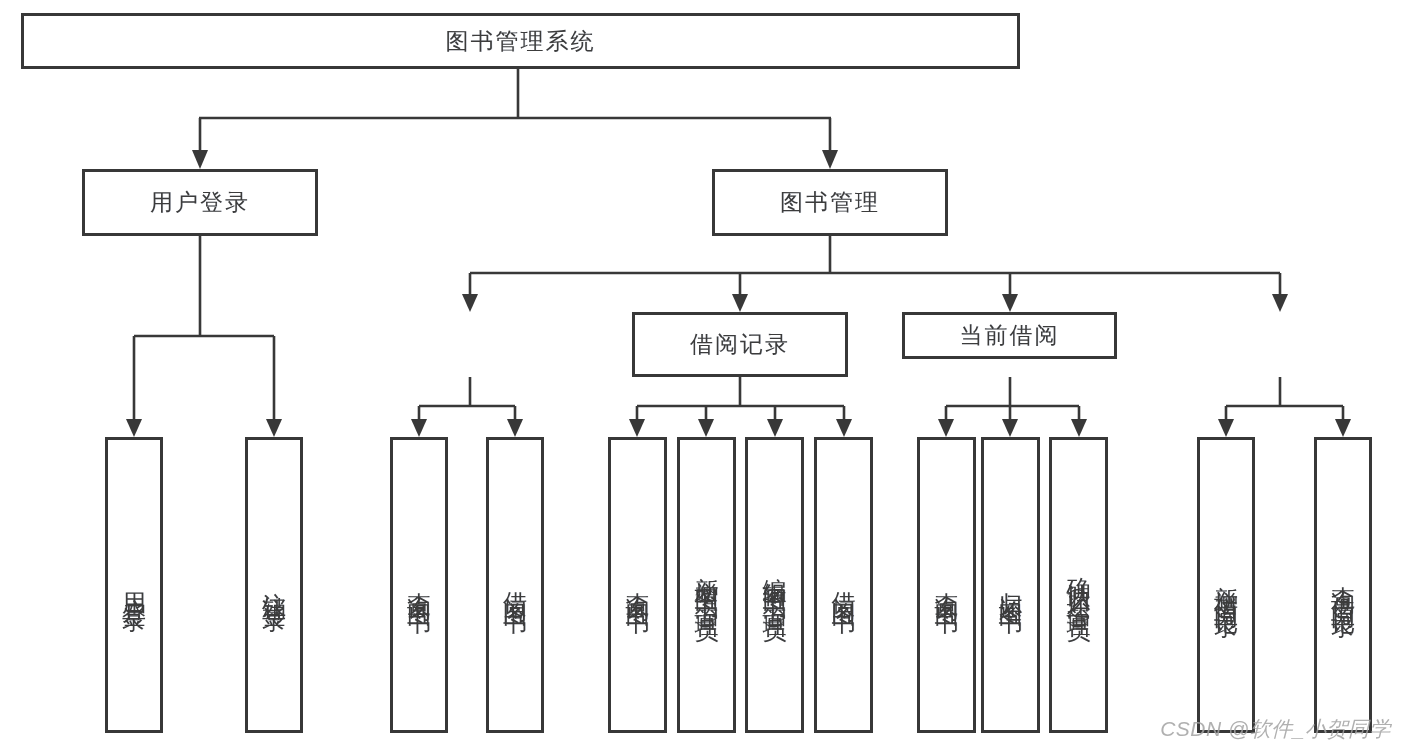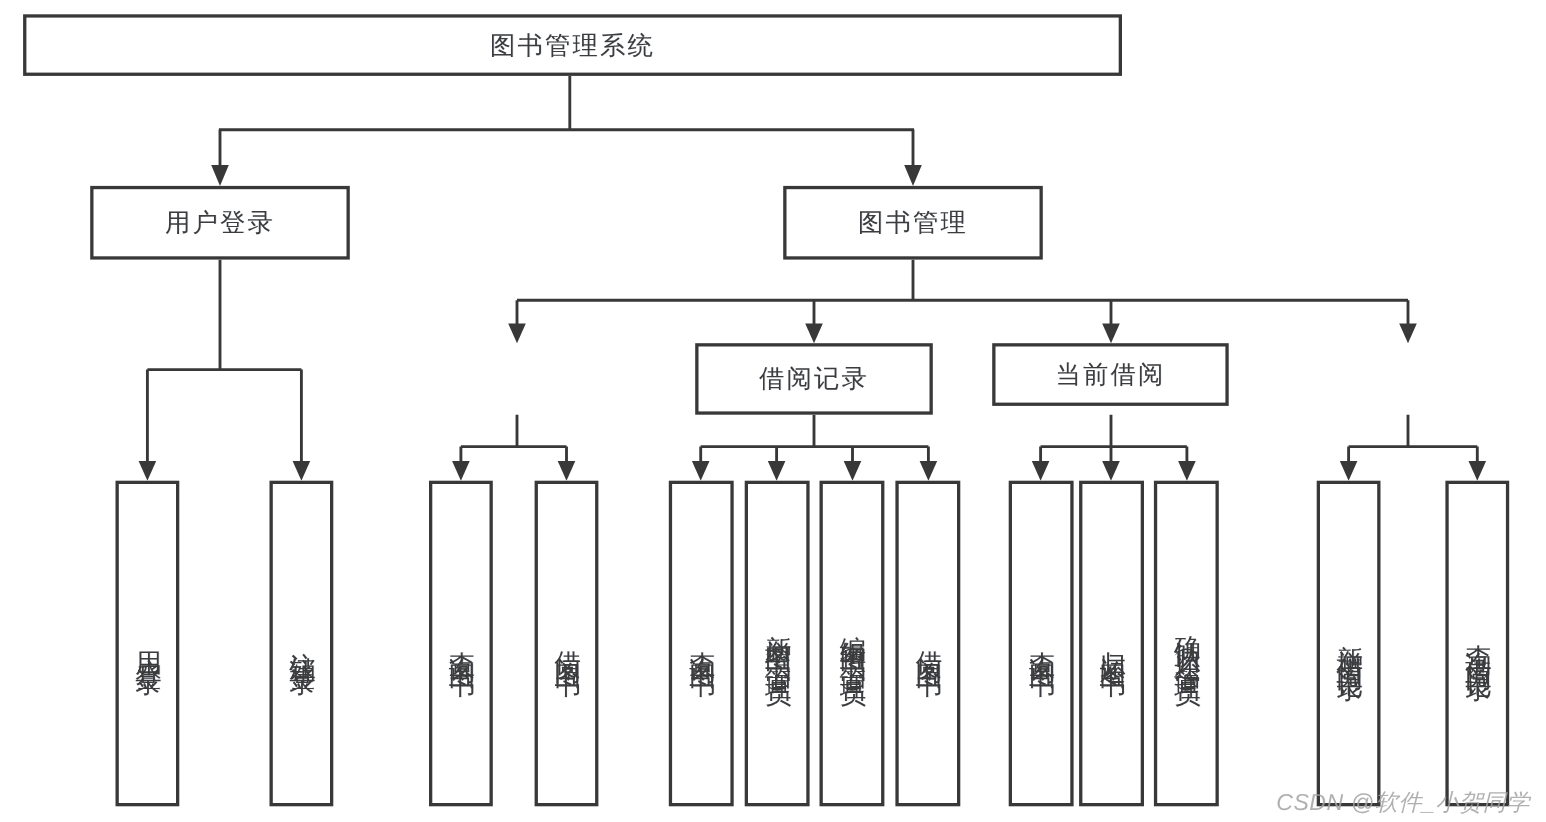--- a/index.html
+++ b/index.html
@@ -113,21 +113,21 @@
   <div class="node" style="left:82px;top:169px;width:236px;height:67px">
     <span class="lbl">用户登录</span>
   </div>
   <div class="node" style="left:712px;top:169px;width:236px;height:67px">
     <span class="lbl">图书管理</span>
   </div>
 
   <div class="node" style="left:632px;top:312px;width:216px;height:65px">
     <span class="lbl">借阅记录</span>
   </div>
-  <div class="node" style="left:902px;top:312px;width:215px;height:57px">
+  <div class="node" style="left:902px;top:312px;width:215px;height:47px">
     <span class="lbl">当前借阅</span>
   </div>
 
   <div class="node vert" style="left:105px;top:437px;width:58px;height:296px">
     <span class="lbl">用户登录</span>
   </div>
   <div class="node vert" style="left:245px;top:437px;width:58px;height:296px">
     <span class="lbl">注销登录</span>
   </div>
 

